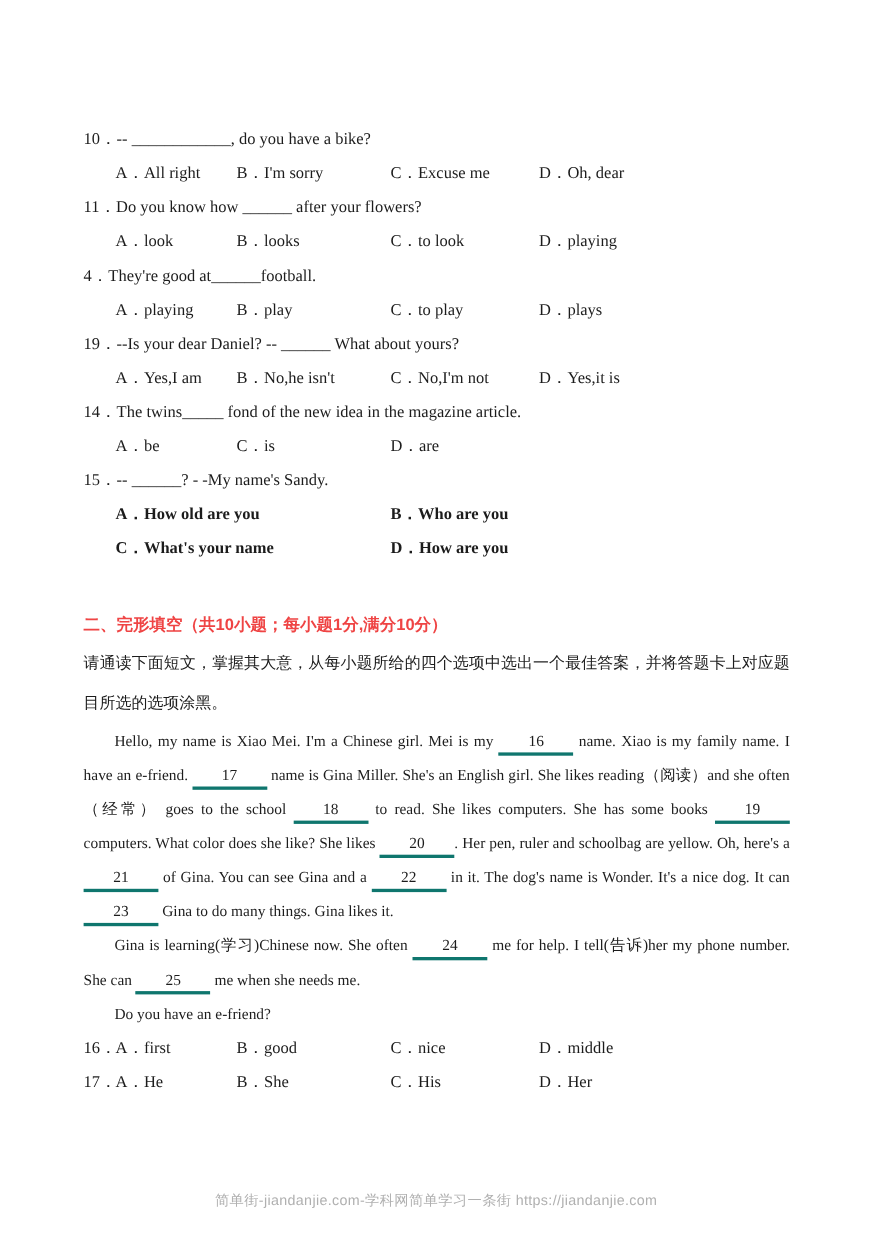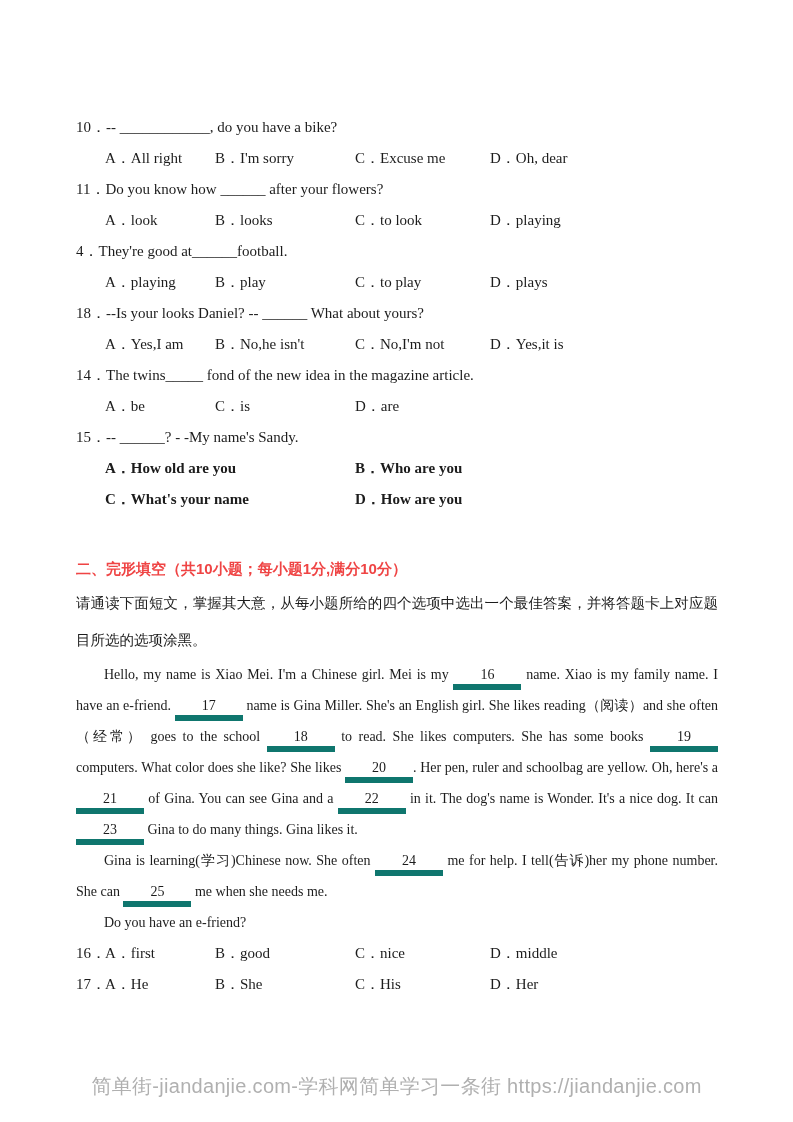--- a/index.html
+++ b/index.html
@@ -45,30 +45,30 @@
     line-height:31px;
     font-size:14px;
     text-align:justify;
     text-indent:28px;
   }
   .blank {
     display:inline-block;
     min-width:68px;
     text-align:center;
     text-indent:0;
-    border-bottom:6px solid #0f766e;
+    border-bottom:3px solid #0f766e;
     line-height:18px;
   }
   .footer {
     position:absolute;
     left:0; right:0;
     bottom:22px;
     text-align:center;
     color:#b0b0b0;
-    font-size:20px;
+    font-size:13px;
     font-family:"Liberation Sans","DejaVu Sans",sans-serif;
     letter-spacing:0.3px;
   }
 </style>
 </head>
 <body>
 
 <div class="page">
 
   <section>
@@ -97,21 +97,21 @@
       <div class="qline"><span class="qnum">4．</span><span>They're good at______football.</span></div>
       <div class="opt-row">
         <span class="opt">A．playing</span>
         <span class="opt">B．play</span>
         <span class="opt">C．to play</span>
         <span class="opt">D．plays</span>
       </div>
     </div>
 
     <div class="q">
-      <div class="qline"><span class="qnum">18．</span><span>--Is your looks Daniel? -- ______ What about yours?</span></div>
+      <div class="qline"><span class="qnum">19．</span><span>--Is your dear Daniel? -- ______ What about yours?</span></div>
       <div class="opt-row">
         <span class="opt">A．Yes,I am</span>
         <span class="opt">B．No,he isn't</span>
         <span class="opt">C．No,I'm not</span>
         <span class="opt">D．Yes,it is</span>
       </div>
     </div>
 
     <div class="q">
       <div class="qline"><span class="qnum">14．</span><span>The twins_____ fond of the new idea in the magazine article.</span></div>

